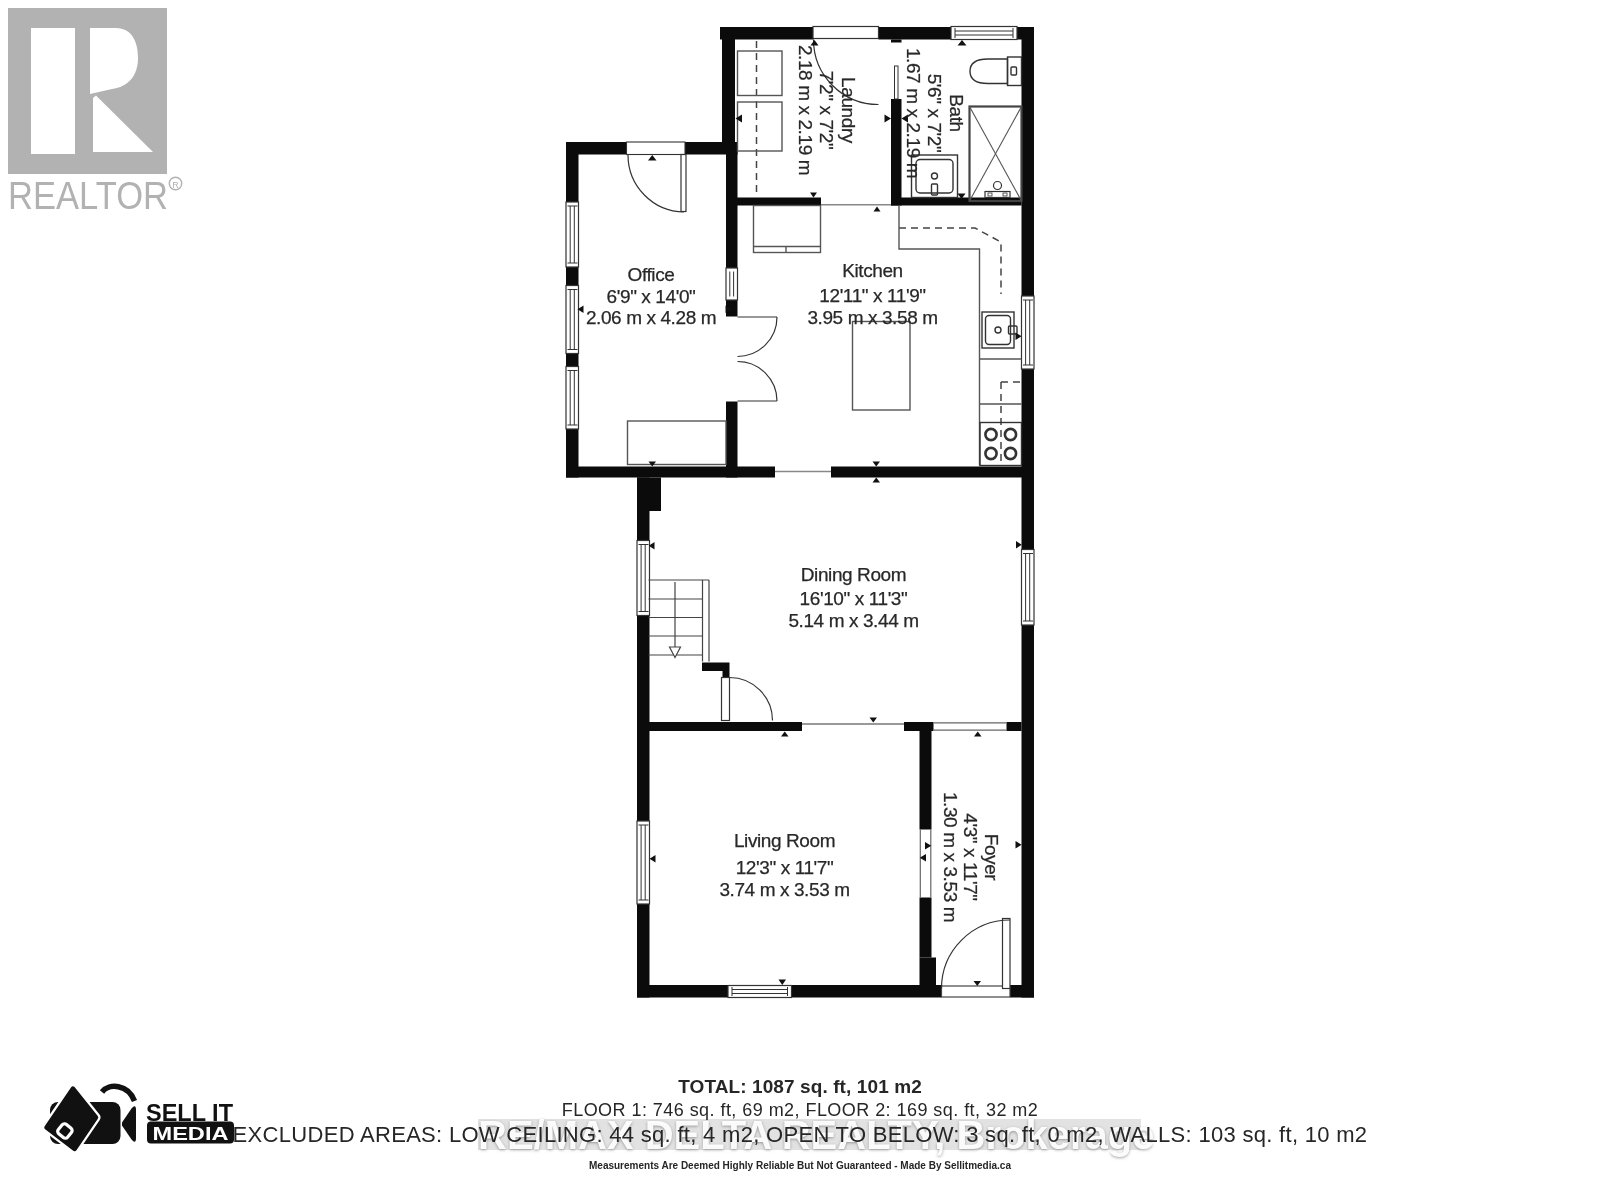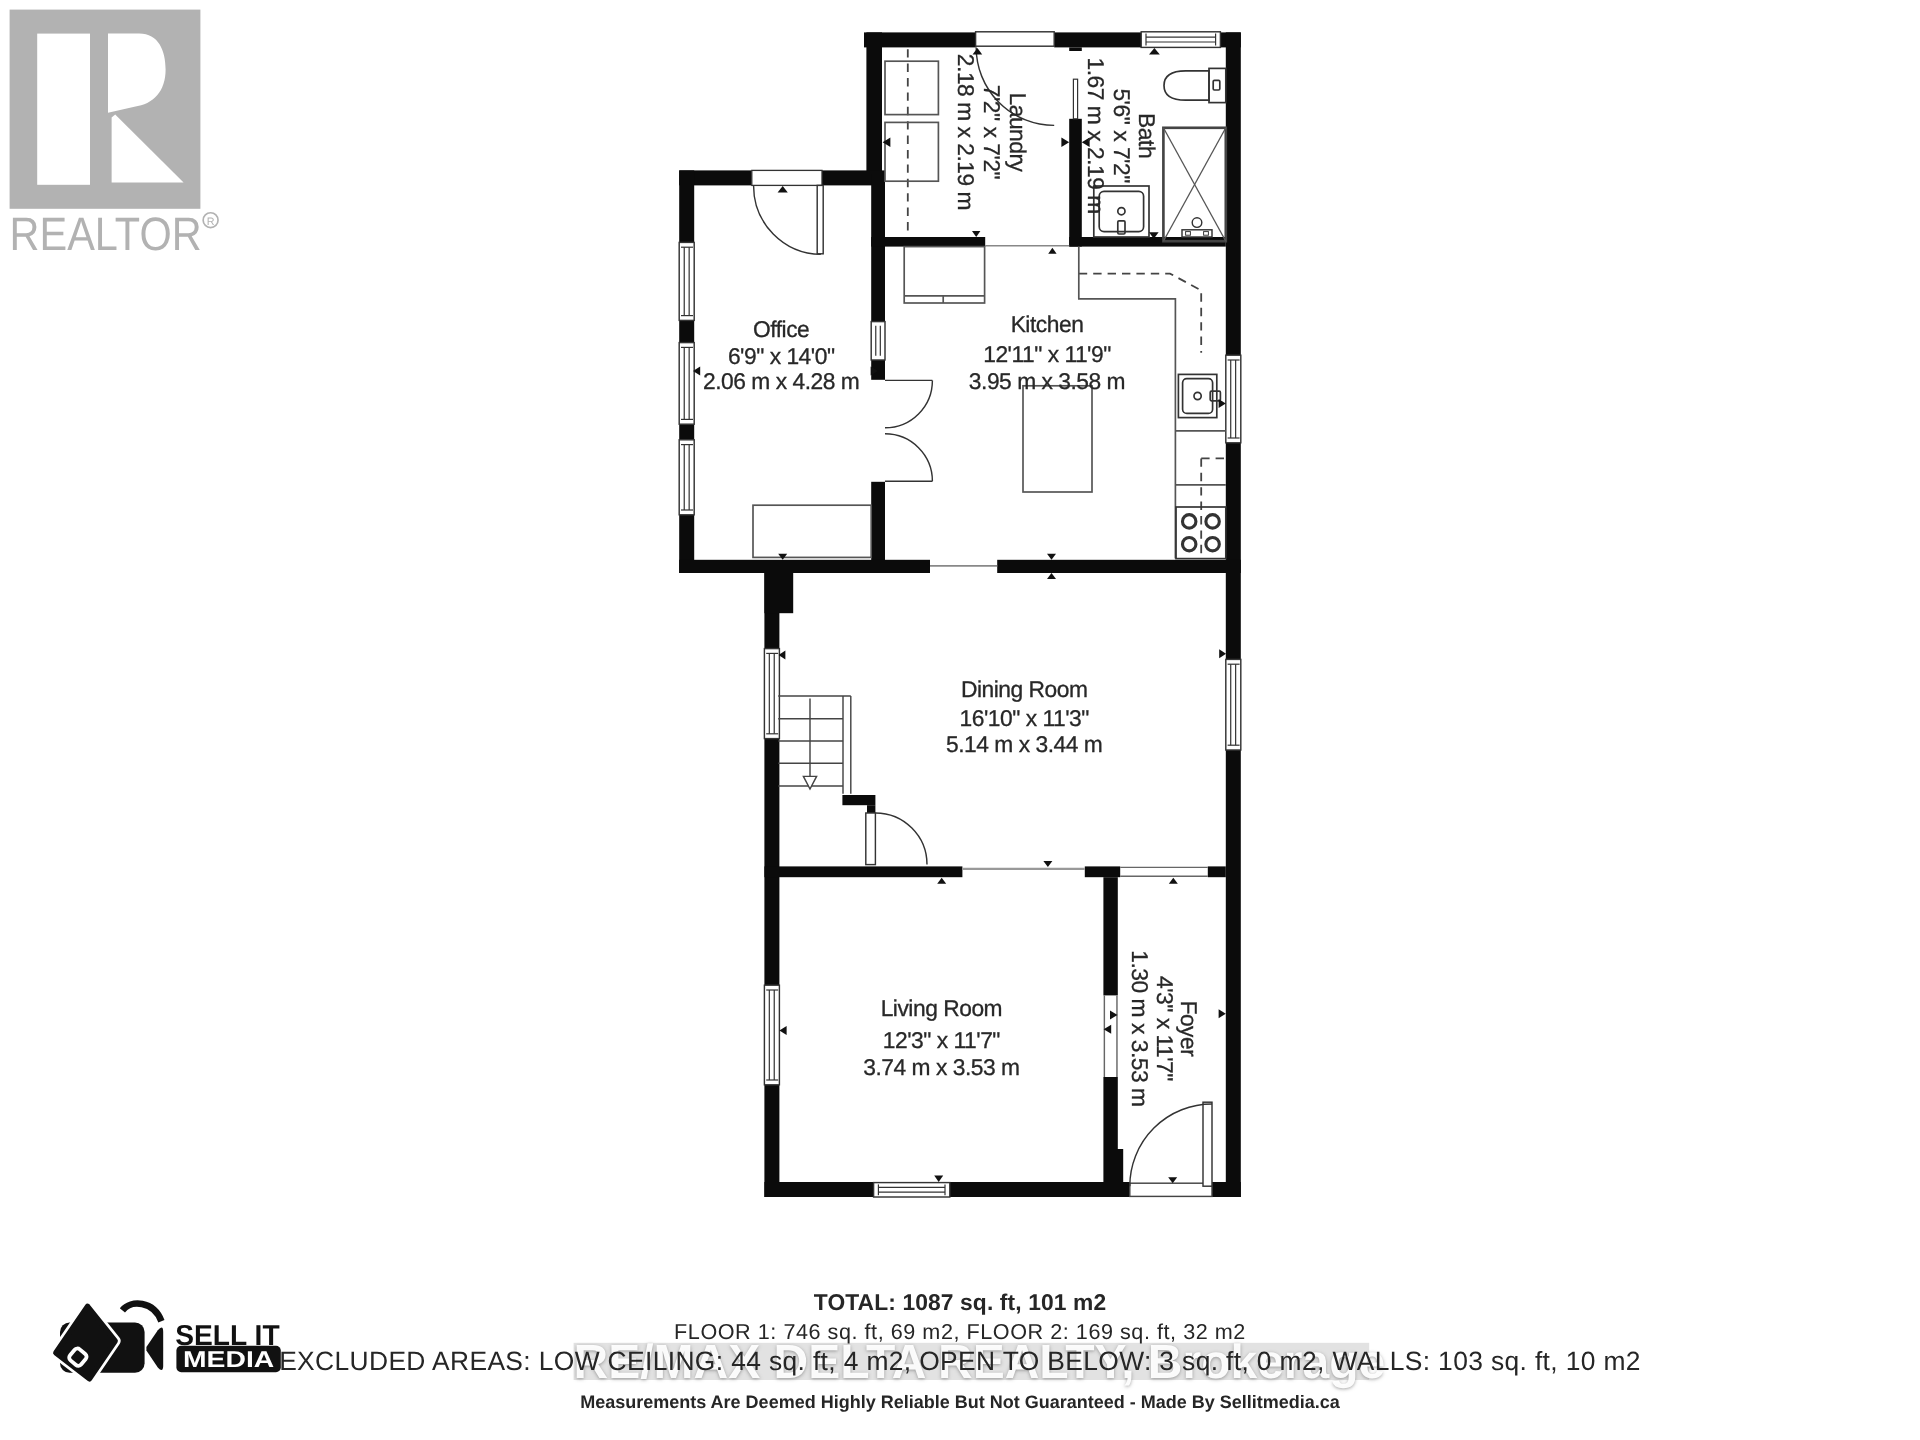--- a/index.html
+++ b/index.html
@@ -416,13 +416,13 @@
 </svg>
 
 <div class="abs" style="left:478px;top:1119px;width:663px;height:31px;z-index:1;background:rgba(0,0,0,0.115);color:rgba(255,255,255,0.95);font-size:40px;font-weight:bold;line-height:33px;text-align:center;white-space:nowrap;text-shadow:0 1px 3px rgba(90,90,90,0.55);">RE/MAX DELTA REALTY, Brokerage</div>
 
 <div class="btxt" style="top:1076px;font-size:19px;font-weight:bold;letter-spacing:0.1px;">TOTAL: 1087 sq. ft, 101 m2</div>
 
 <div class="btxt" style="top:1100px;font-size:18px;letter-spacing:0.45px;">FLOOR 1: 746 sq. ft, 69 m2, FLOOR 2: 169 sq. ft, 32 m2</div>
 
 <div class="btxt" style="top:1122px;font-size:22px;letter-spacing:0.3px;">EXCLUDED AREAS: LOW CEILING: 44 sq. ft, 4 m2, OPEN TO BELOW: 3 sq. ft, 0 m2, WALLS: 103 sq. ft, 10 m2</div>
 
-<div class="btxt" style="top:1160px;font-size:15px;font-weight:bold;">Measurements Are Deemed Highly Reliable But Not Guaranteed - Made By Sellitmedia.ca</div>
+<div class="btxt" style="top:1160px;font-size:10px;font-weight:bold;">Measurements Are Deemed Highly Reliable But Not Guaranteed - Made By Sellitmedia.ca</div>
 
 </body></html>

